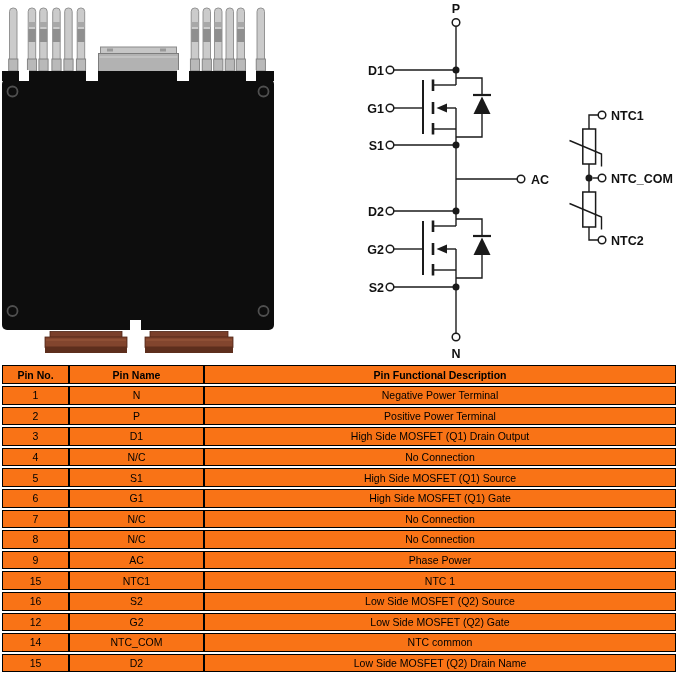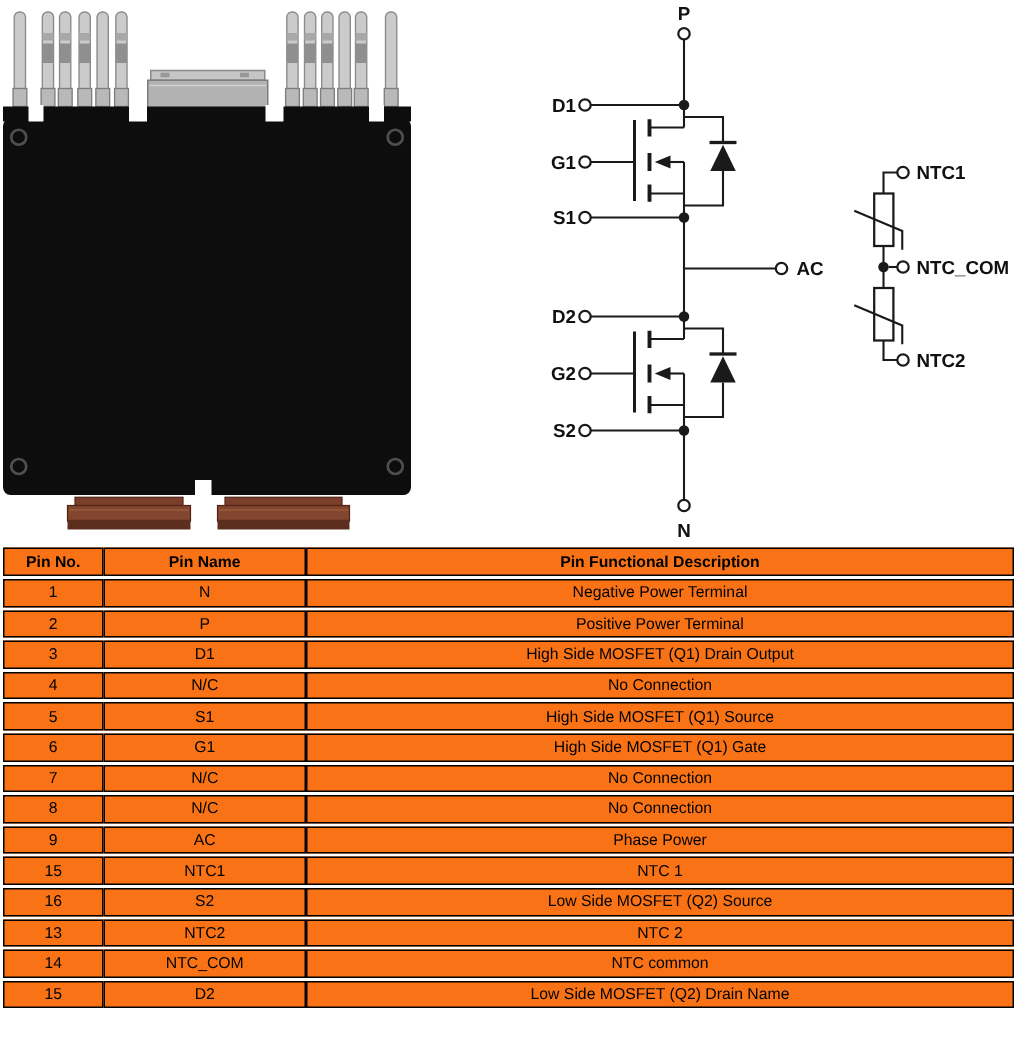--- a/index.html
+++ b/index.html
@@ -309,23 +309,23 @@
         <td class="cell-no">15</td>
         <td class="cell-name">NTC1</td>
         <td class="cell-desc">NTC 1</td>
       </tr>
       <tr>
         <td class="cell-no">16</td>
         <td class="cell-name">S2</td>
         <td class="cell-desc">Low Side MOSFET (Q2) Source</td>
       </tr>
       <tr>
-        <td class="cell-no">13</td>
-        <td class="cell-name">NTC2</td>
-        <td class="cell-desc">NTC 2</td>
+        <td class="cell-no">12</td>
+        <td class="cell-name">G2</td>
+        <td class="cell-desc">Low Side MOSFET (Q2) Gate</td>
       </tr>
       <tr>
         <td class="cell-no">14</td>
         <td class="cell-name">NTC_COM</td>
         <td class="cell-desc">NTC common</td>
       </tr>
       <tr>
         <td class="cell-no">15</td>
         <td class="cell-name">D2</td>
         <td class="cell-desc">Low Side MOSFET (Q2) Drain Name</td>

